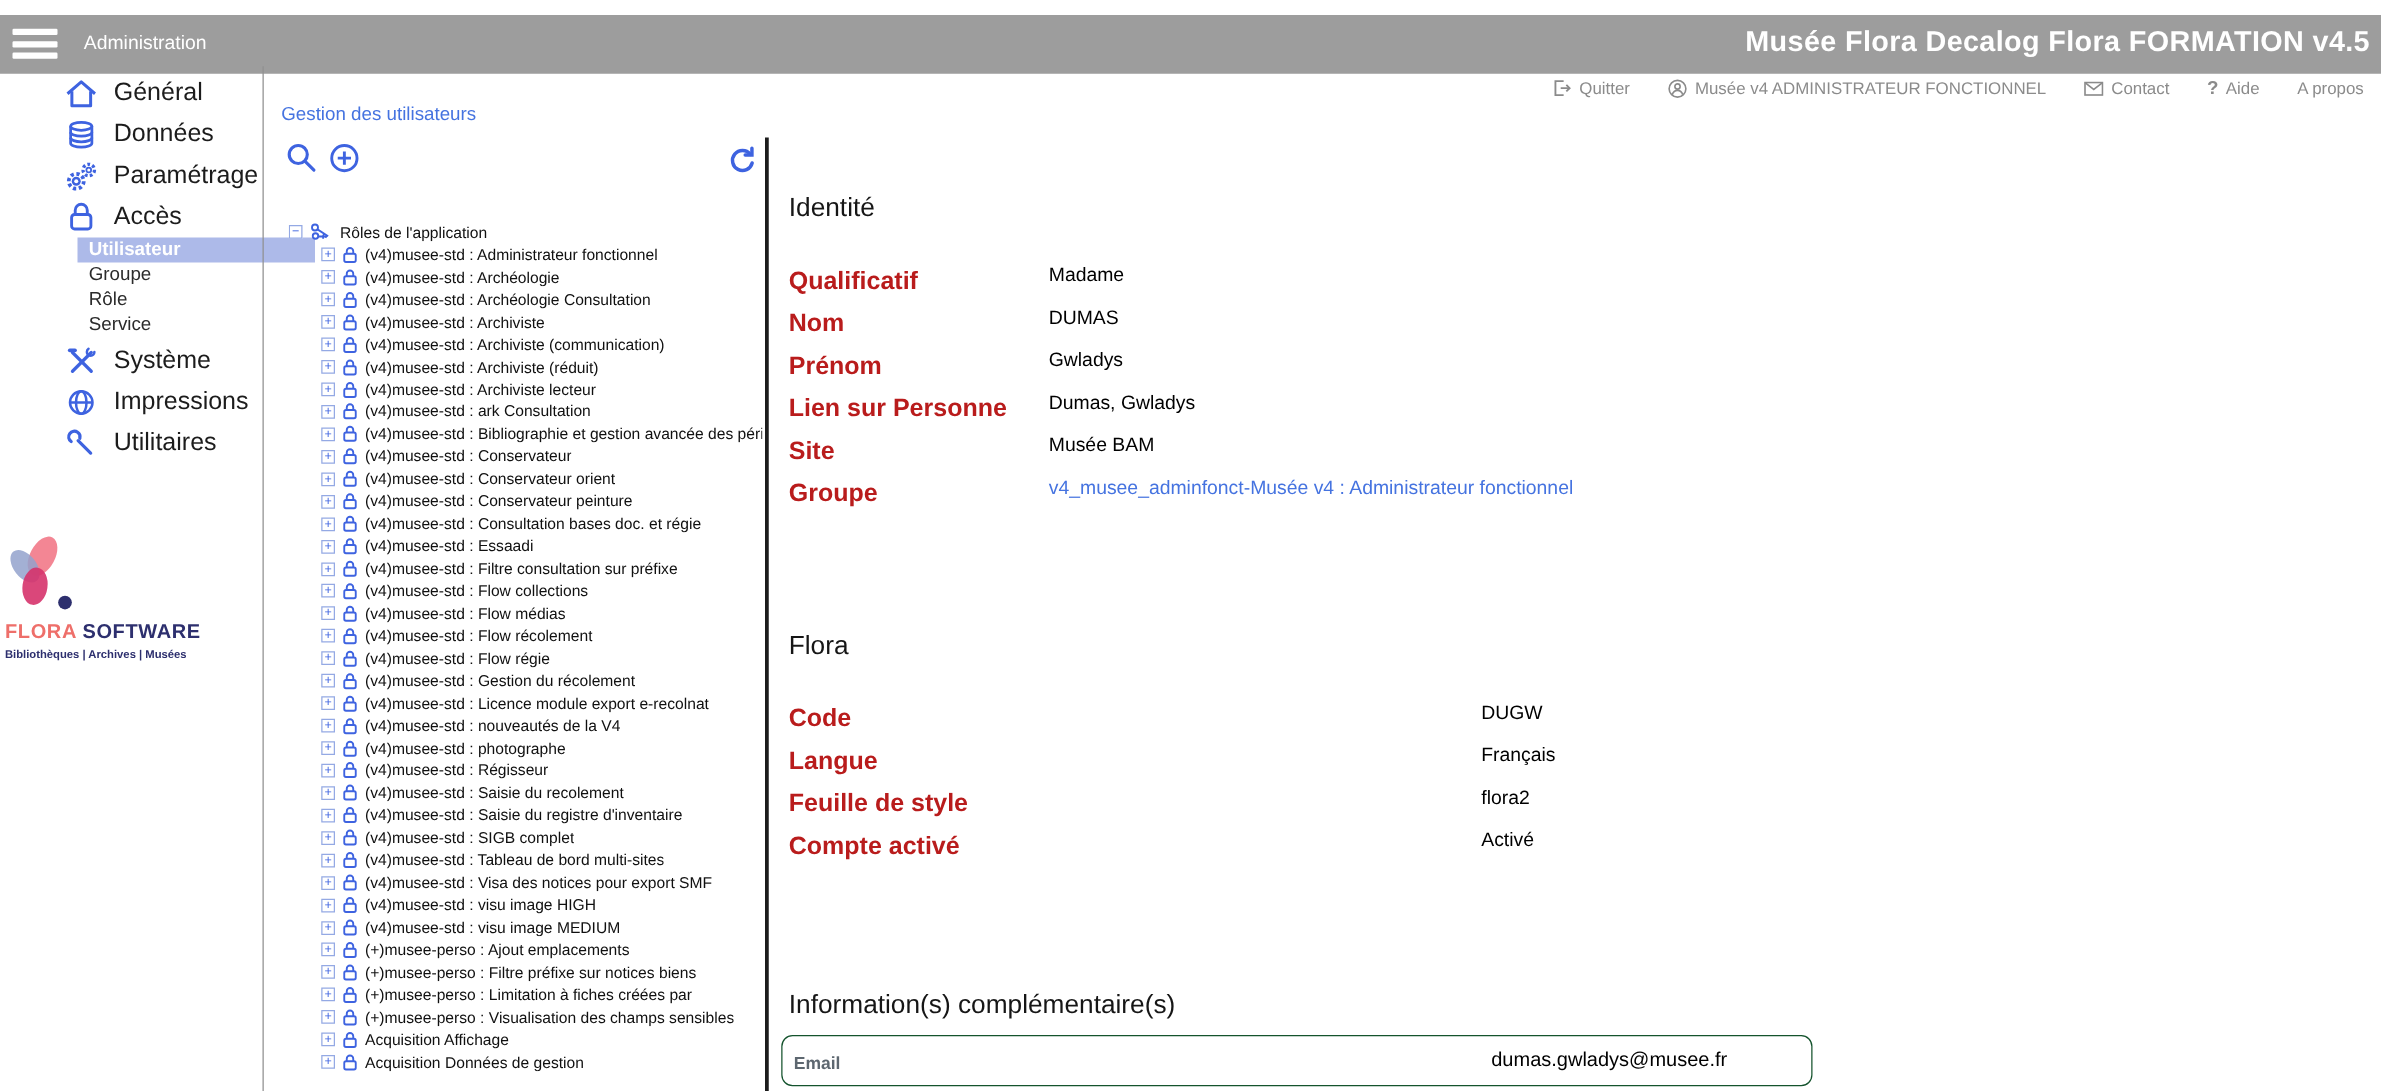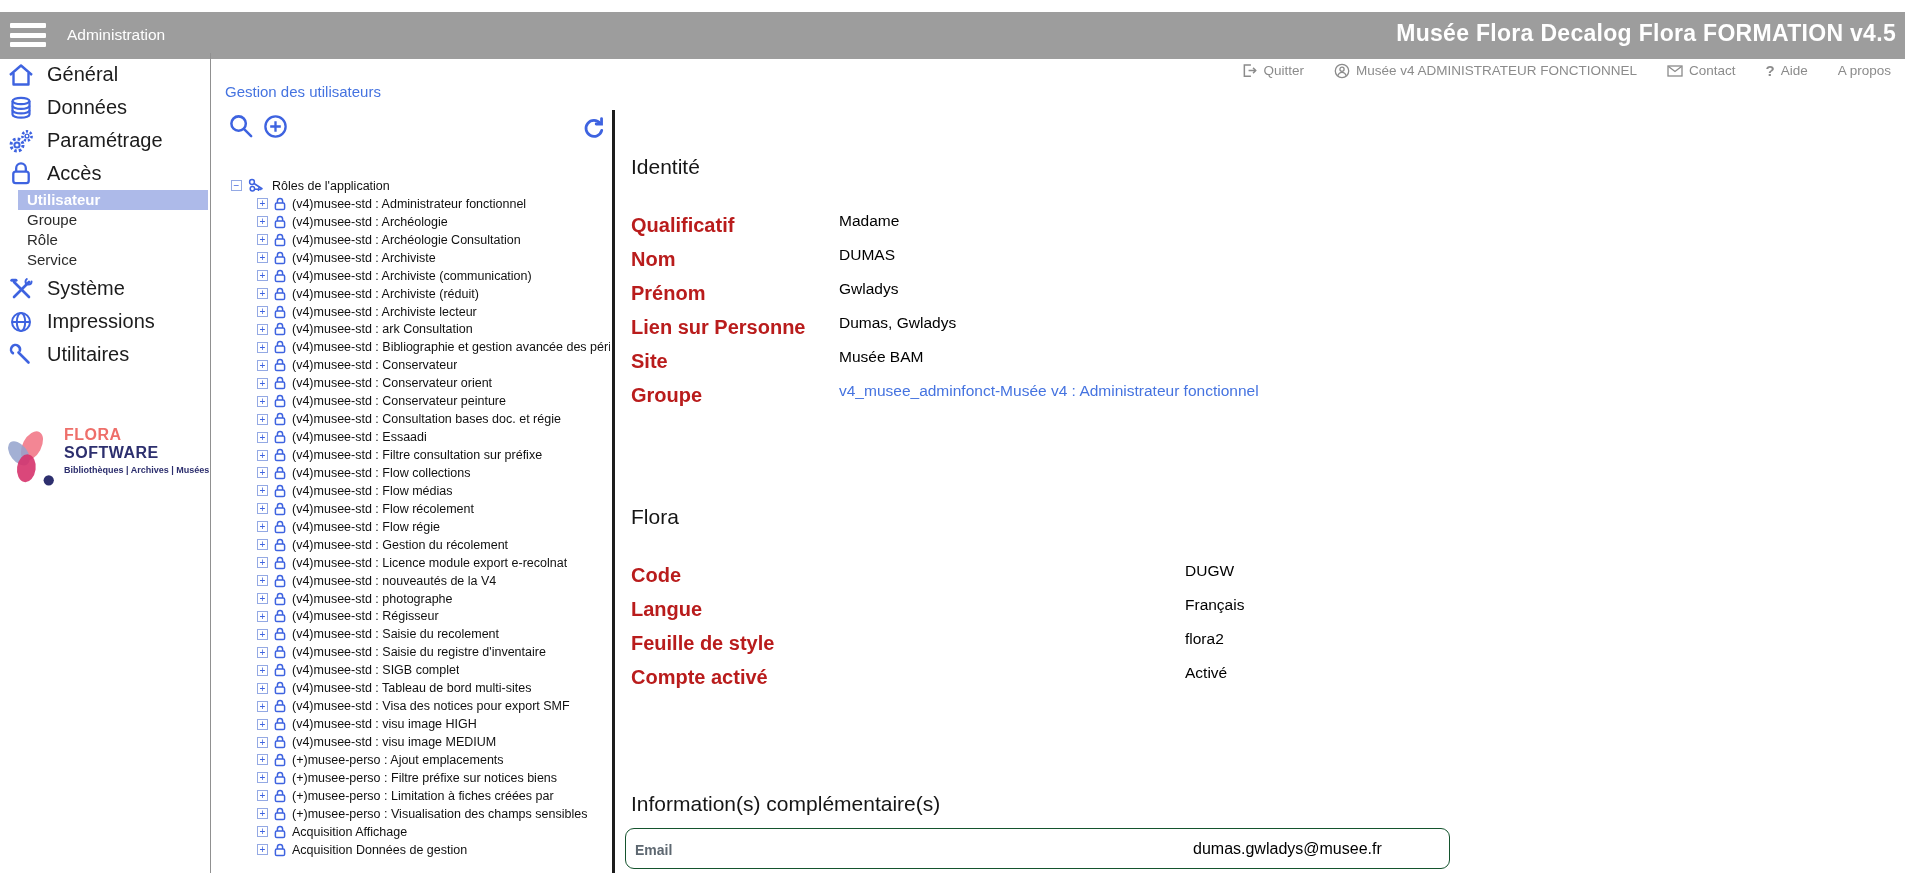--- a/index.html
+++ b/index.html
@@ -14,31 +14,31 @@
   .hamburger div{height:5px;background:#fff;border-radius:1px;margin-bottom:4.5px;}
   .topbar-app{position:absolute;left:67px;top:14px;color:#fff;font-size:15.5px;}
   .topbar-title{position:absolute;right:9px;top:8px;color:#fff;font-size:23px;font-weight:bold;letter-spacing:.3px;}
   
   .toolbar{position:absolute;top:62px;right:14px;display:flex;align-items:center;gap:30px;
     color:#8b8b8b;font-size:13.5px;white-space:nowrap;}
   .toolbar .titem{display:flex;align-items:center;gap:6px;cursor:pointer;}
   .toolbar svg{display:block;}
   .qmark{font-size:15px;font-weight:bold;color:#8b8b8b;}
   
-  .sidebar{position:absolute;left:0;top:47px;width:210px;bottom:0;}
+  .sidebar{position:absolute;left:0;top:47px;width:210px;bottom:0;padding-left:44px;}
   .sidebar-divider{position:absolute;left:210px;top:53px;bottom:0;width:1px;background:#909090;}
   .snav{display:flex;align-items:center;height:33px;padding-left:7px;gap:12px;cursor:pointer;}
   .snav.first{margin-top:11px;}
   .snav .ic{width:28px;height:28px;flex:none;display:flex;align-items:center;justify-content:center;}
   .snav .lbl{font-size:20px;color:#1c1c1c;}
   .ssub-item{height:20px;line-height:20px;padding-left:27px;font-size:15px;color:#2b2b2b;cursor:pointer;}
   .ssub-item.selected{margin-left:18px;margin-right:2px;padding-left:9px;background:#adbae9;color:#fff;font-weight:bold;}
   .snav.group2{margin-top:2px;}
   
-  .logo{position:absolute;left:4px;top:378px;display:flex;align-items:flex-end;gap:6px;}
+  .logo{position:absolute;left:4px;top:378px;display:flex;align-items:flex-start;gap:6px;flex-direction:column;}
   .logo-text{padding-bottom:16px;}
   .logo-brand{font-size:16px;font-weight:bold;letter-spacing:.5px;}
   .logo-brand .b1{color:#ee6f6a;}
   .logo-brand .b2{color:#2d2f6e;}
   .logo-tagline{font-size:9px;font-weight:bold;color:#2d2f6e;margin-top:3px;}
   
   .tpanel{position:absolute;left:211px;top:47px;width:401px;bottom:0;overflow:hidden;}
   .tree-title{position:absolute;left:14px;top:36px;font-size:15px;color:#4573e0;cursor:pointer;}
   .ticon{position:absolute;cursor:pointer;}
   .ticon.search{left:17px;top:66px;}

